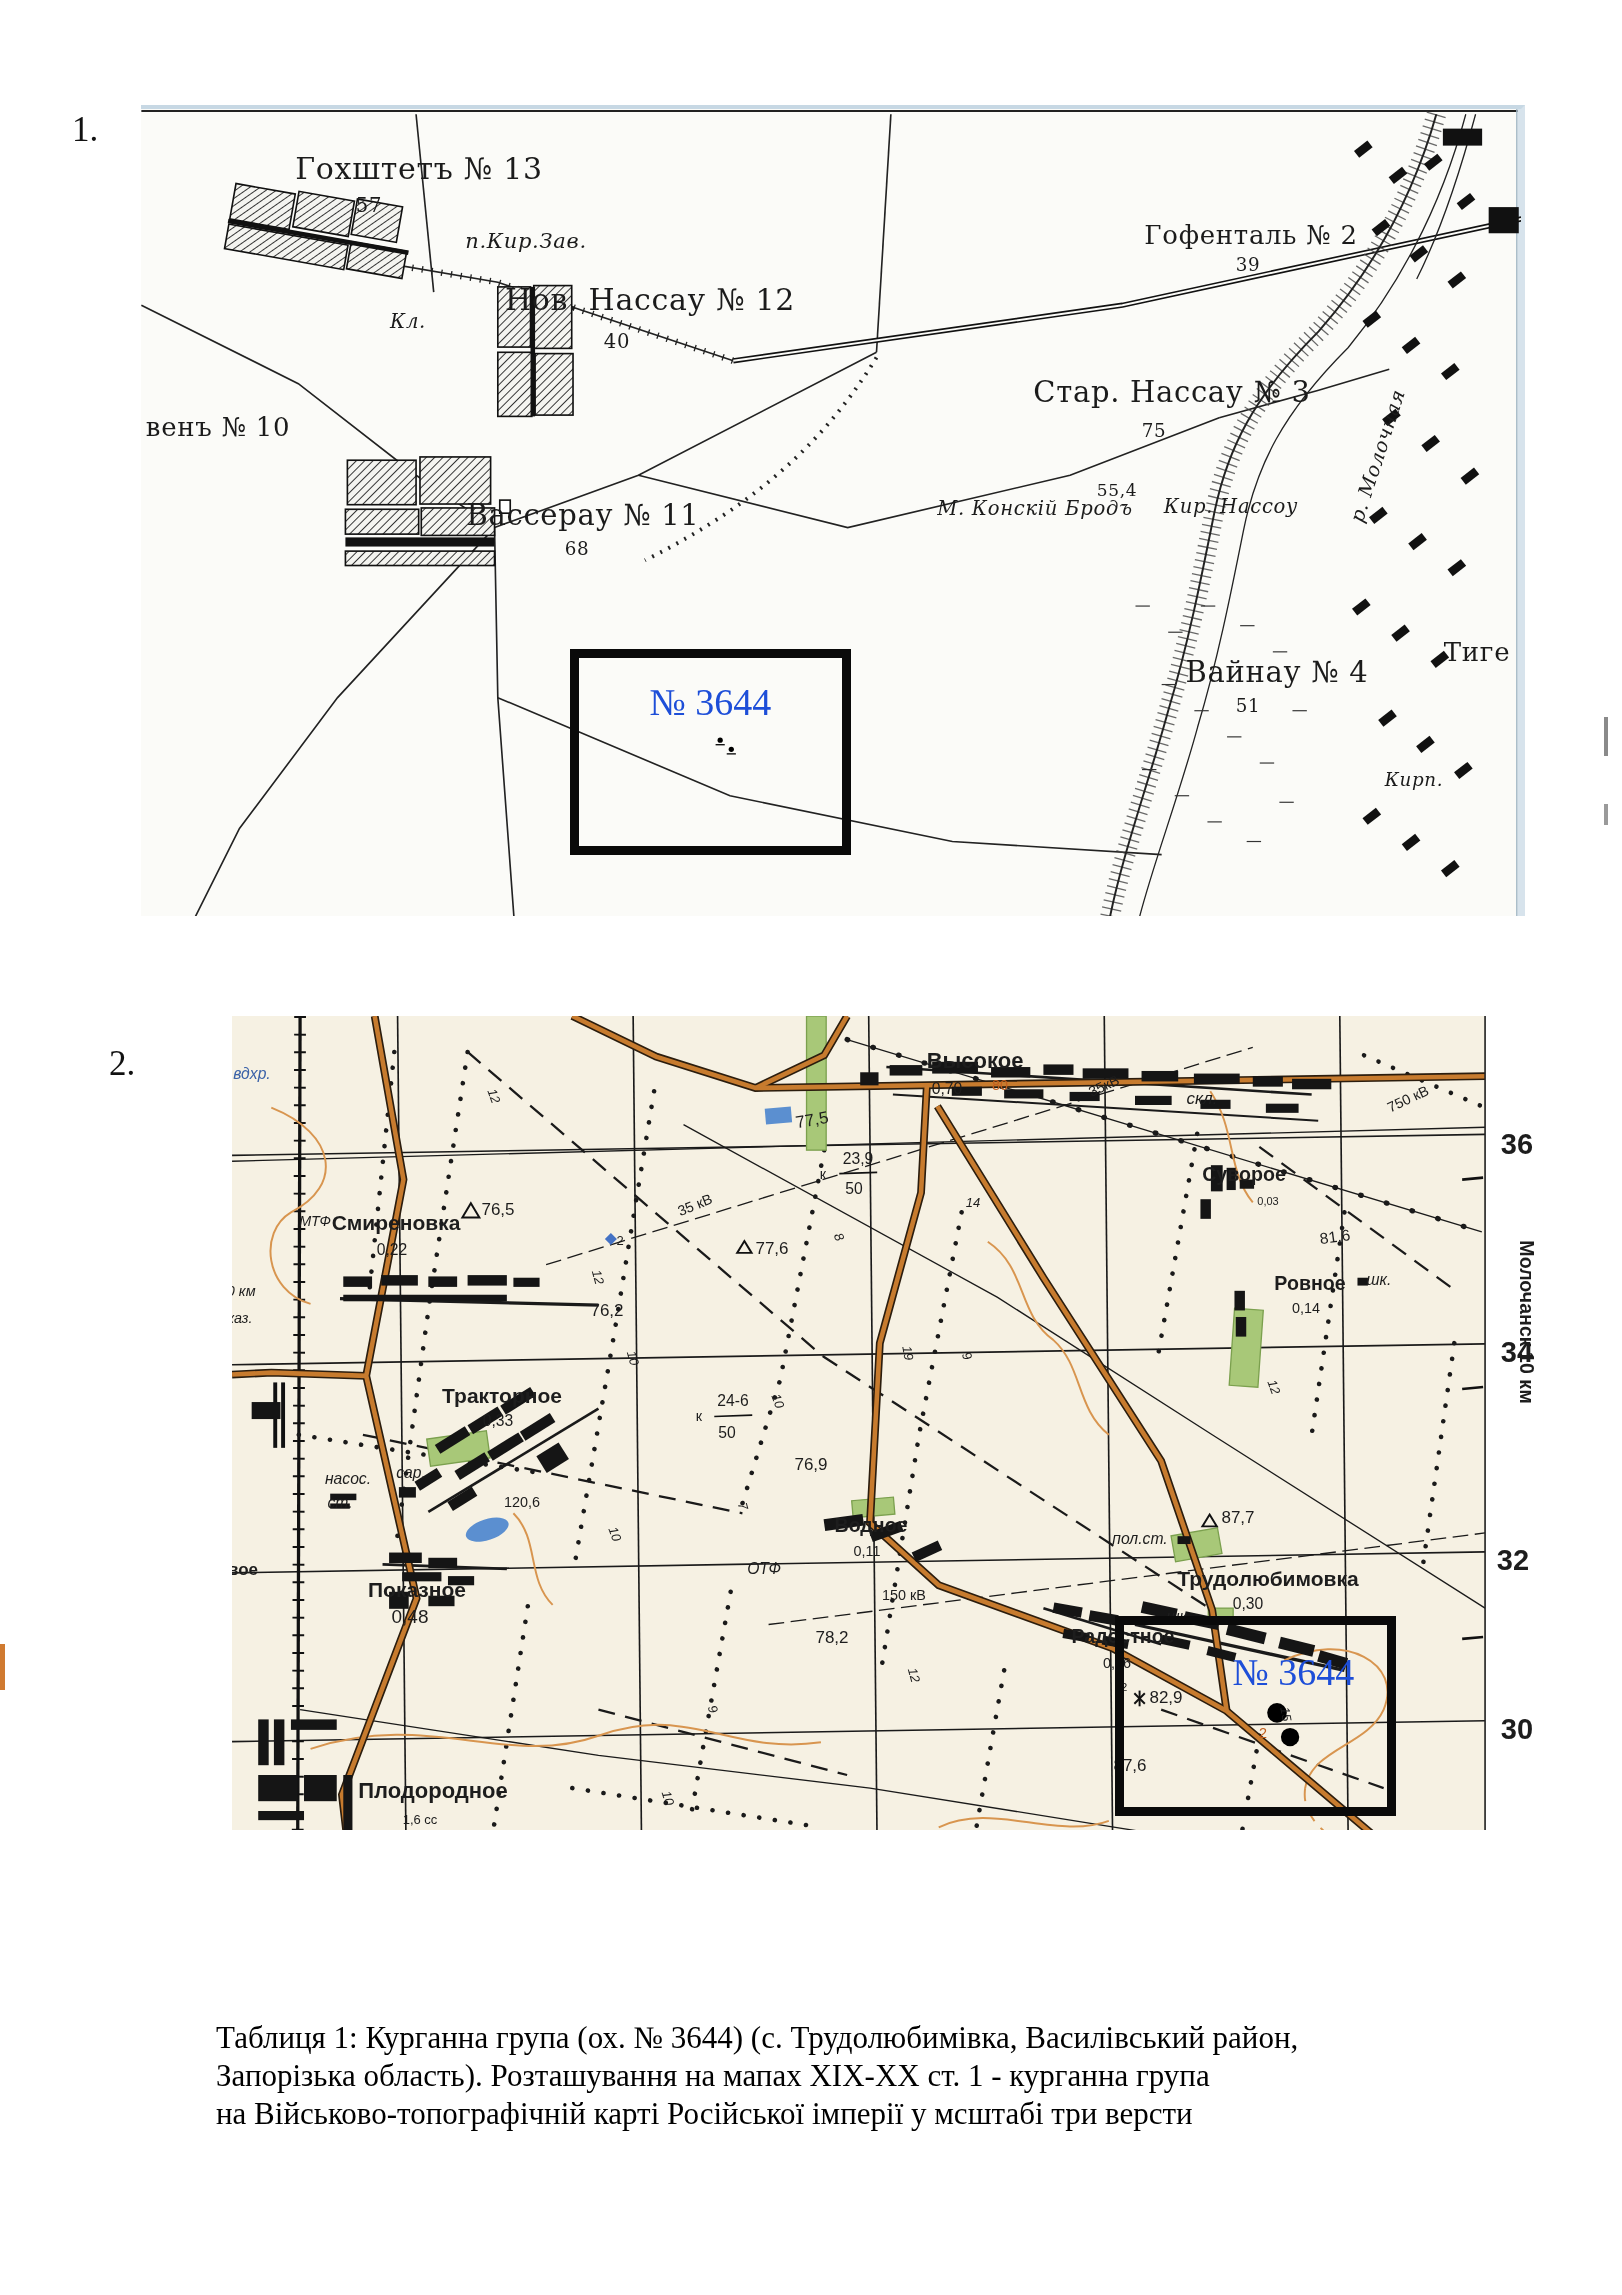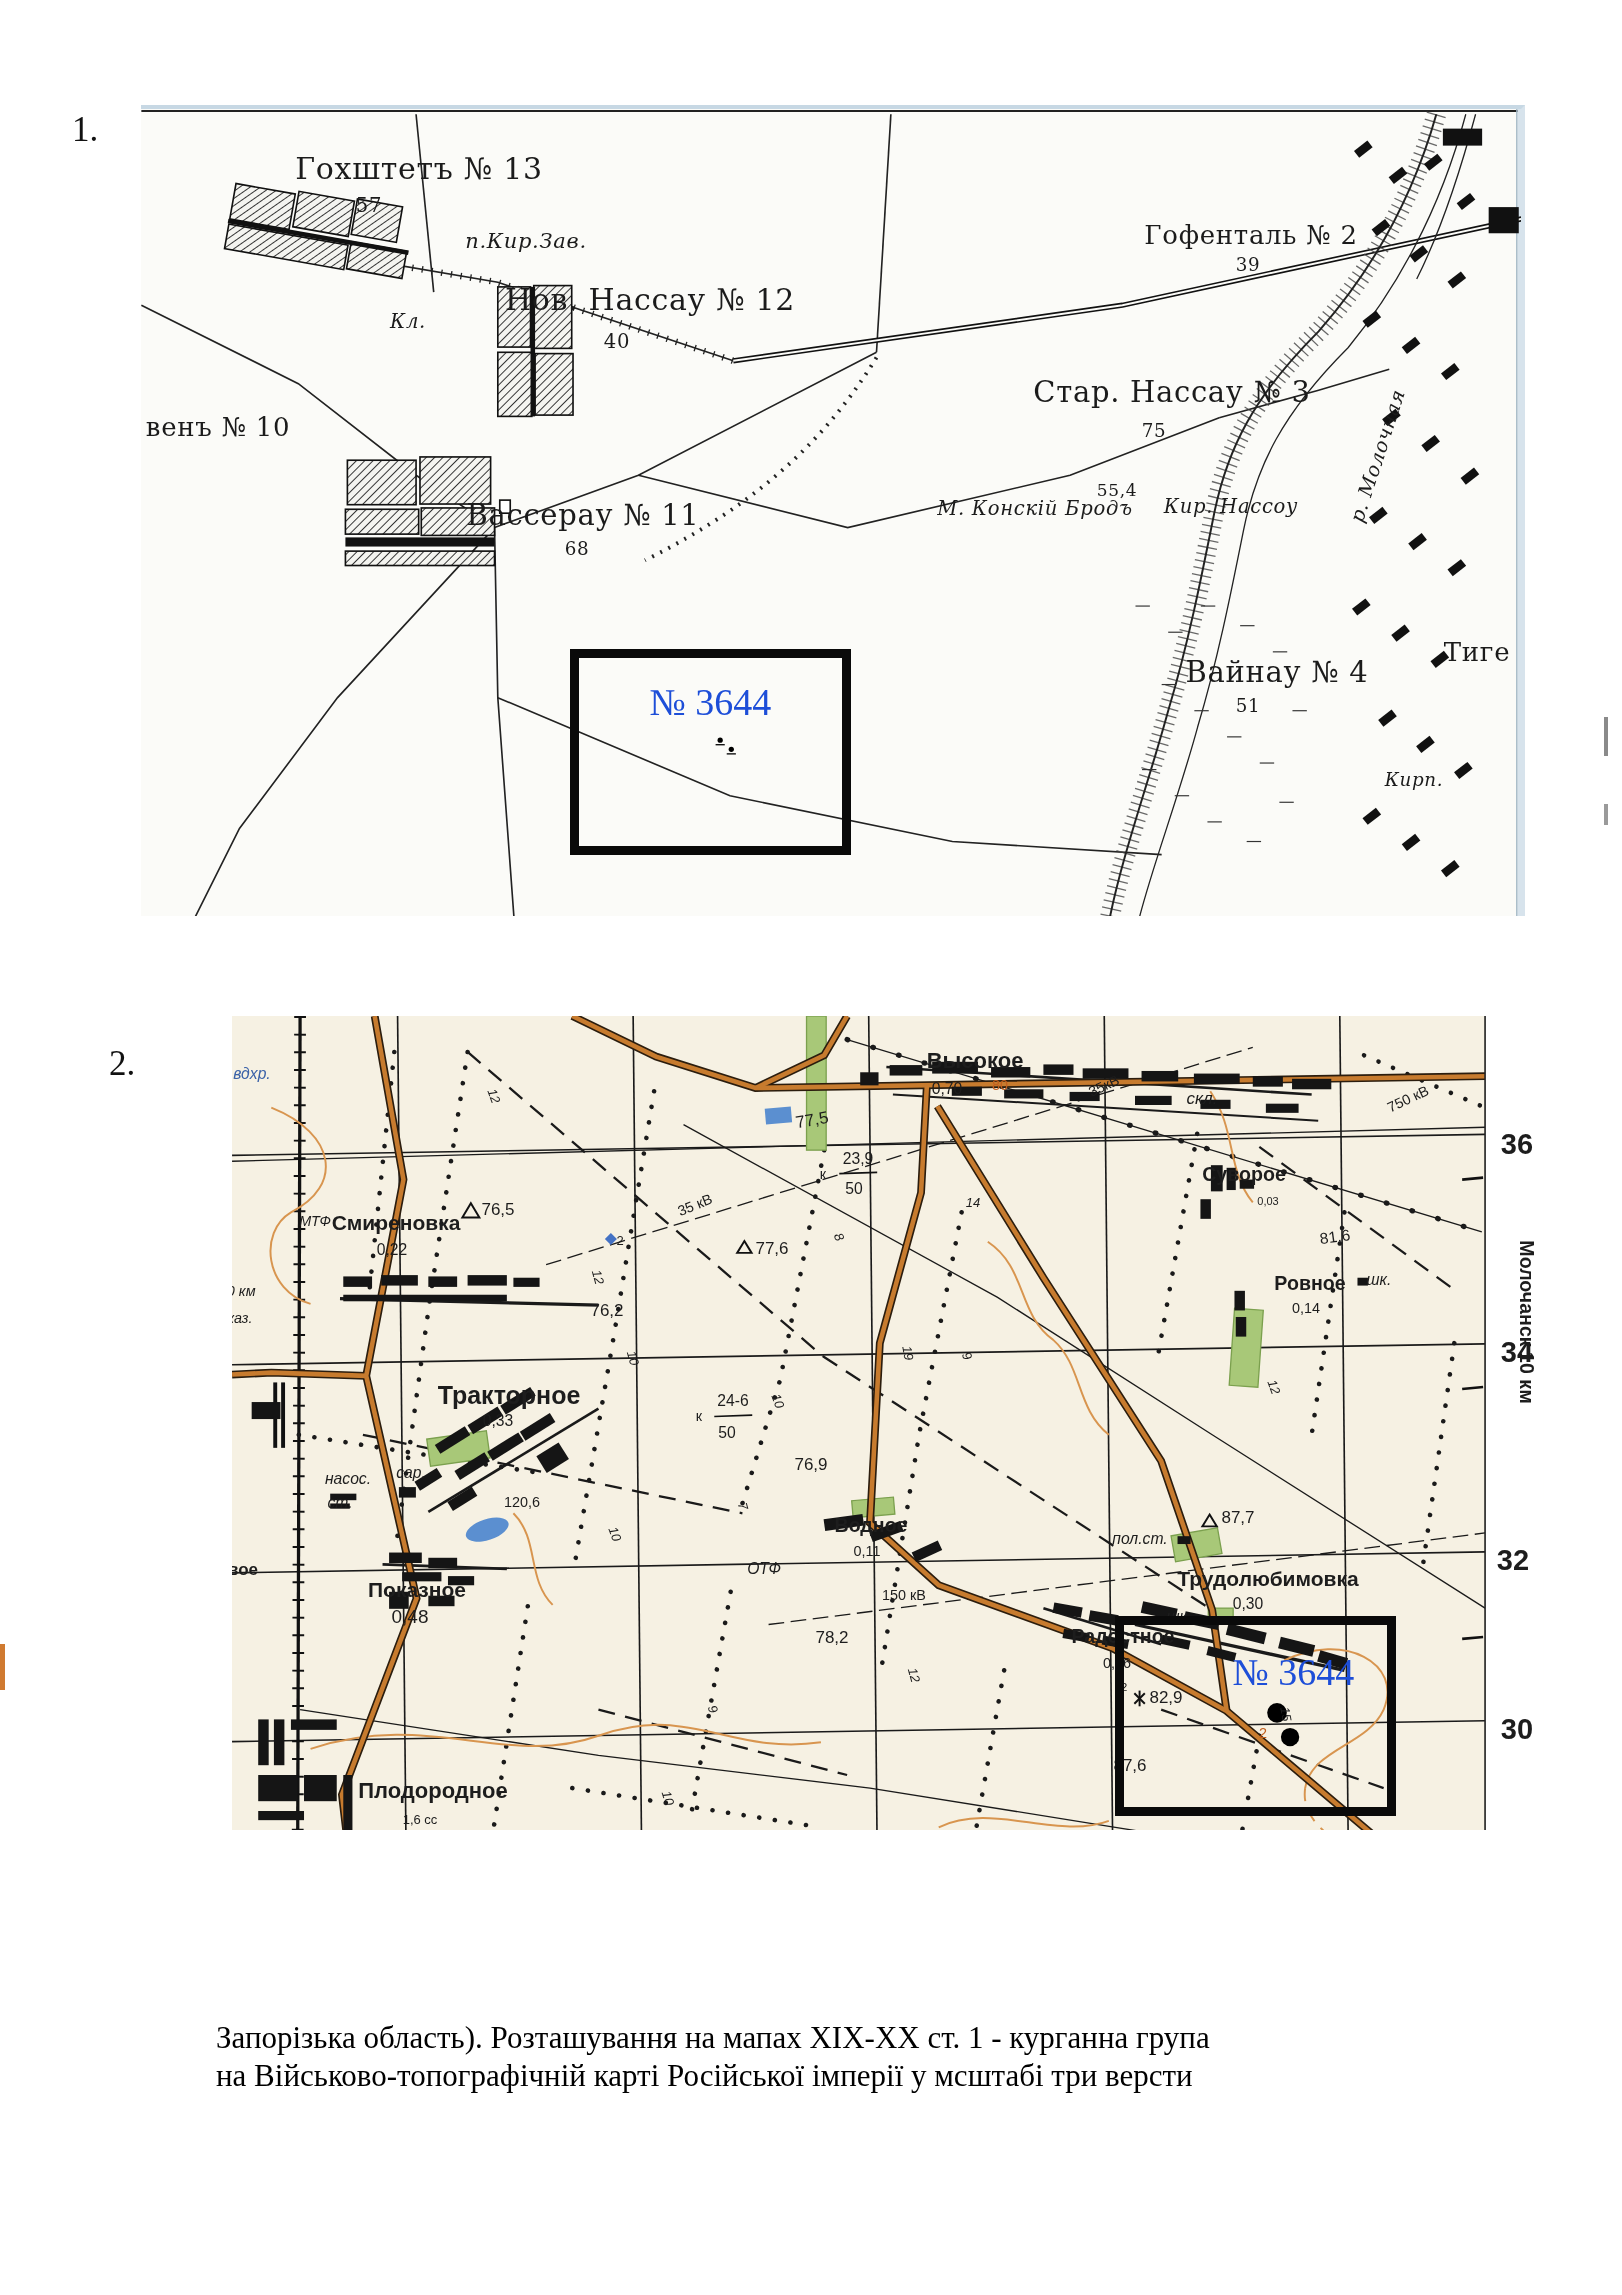--- a/index.html
+++ b/index.html
@@ -413,21 +413,21 @@
         <span class="lb bold" style="left: 1294px; top: 306px; font-size: 19.6px; transform: translate(-50%, -50%) rotate(90deg);">Молочанск 10 км</span>
         <span class="lb bold" style="left: 1285px; top: 128px; font-size: 29px; transform: translate(-50%, -50%);">36</span>
         <span class="lb bold" style="left: 1285px; top: 336px; font-size: 29px; transform: translate(-50%, -50%);">34</span>
         <span class="lb bold" style="left: 1281px; top: 544px; font-size: 29px; transform: translate(-50%, -50%);">32</span>
         <span class="lb bold" style="left: 1285px; top: 713px; font-size: 29px; transform: translate(-50%, -50%);">30</span>
         <span class="lb bold" style="left: 1286px; top: 875px; font-size: 29px; transform: translate(-50%, -50%);">28</span>
         <span class="lb bold" style="left: 1078px; top: 268px; font-size: 19.6px; transform: translate(-50%, -50%);">Ровное</span>
         <span class="lb " style="left: 1074px; top: 292px; font-size: 14.4px; transform: translate(-50%, -50%);">0,14</span>
         <span class="lb ita" style="left: 1147px; top: 264px; font-size: 15.7px; transform: translate(-50%, -50%);">шк.</span>
         <span class="lb " style="left: 375px; top: 294px; font-size: 17px; transform: translate(-50%, -50%);">76,2</span>
-        <span class="lb bold" style="left: 277px; top: 379px; font-size: 25px; transform: translate(-50%, -50%);">Тракторное</span>
+        <span class="lb bold" style="left: 270px; top: 379px; font-size: 21px; transform: translate(-50%, -50%);">Тракторное</span>
         <span class="lb " style="left: 266px; top: 405px; font-size: 15.7px; transform: translate(-50%, -50%);">0,33</span>
         <span class="lb " style="left: 501px; top: 385px; font-size: 15.7px; transform: translate(-50%, -50%);">24-6</span>
         <span class="lb " style="left: 495px; top: 417px; font-size: 15.7px; transform: translate(-50%, -50%);">50</span>
         <span class="lb " style="left: 467px; top: 400px; font-size: 14.4px; transform: translate(-50%, -50%);">к</span>
         <span class="lb " style="left: 579px; top: 448px; font-size: 17px; transform: translate(-50%, -50%);">76,9</span>
         <span class="lb bold" style="left: 639px; top: 510px; font-size: 19.6px; transform: translate(-50%, -50%);">Водное</span>
         <span class="lb " style="left: 635px; top: 535px; font-size: 14.4px; transform: translate(-50%, -50%);">0,11</span>
         <span class="lb ita" style="left: 532px; top: 553px; font-size: 15.7px; transform: translate(-50%, -50%);">ОТФ</span>
         <span class="lb " style="left: 672px; top: 579px; font-size: 14.4px; transform: translate(-50%, -50%);">150 кВ</span>
         <span class="lb " style="left: 1006px; top: 501px; font-size: 17px; transform: translate(-50%, -50%);">87,7</span>
@@ -472,20 +472,21 @@
         <span class="lb ita" style="left: 383px; top: 518px; font-size: 13px; transform: translate(-50%, -50%) rotate(70deg);">10</span>
         <span class="lb ita" style="left: 366px; top: 261px; font-size: 13px; transform: translate(-50%, -50%) rotate(75deg);">12</span>
         <span class="lb ita" style="left: 190px; top: 880px; font-size: 13px; transform: translate(-50%, -50%) rotate(70deg);">9</span>
       </div>
     <div class="frame-box box2">
       <span class="frame-label">№ 3644</span>
     </div>
   </div>
 
   <div class="caption">
+    <div>Таблиця 1: Курганна група (ох. № 3644) (с. Трудолюбимівка, Василівський район,</div>
     <div>Запорізька область). Розташування на мапах XIX-XX ст. 1 - курганна група</div>
     <div>на Військово-топографічній карті Російської імперії у мсштабі три версти</div>
   </div>
 
   <div class="artifact" style="left:1604px;top:717px;width:3.9px;height:39px;background:#8a8a8a;"></div>
   <div class="artifact" style="left:1604px;top:804px;width:3.9px;height:21px;background:#9a9a9a;"></div>
   <div class="artifact" style="left:0px;top:1644px;width:5.2px;height:46px;background:#d07a30;"></div>
 
 </div>
 

